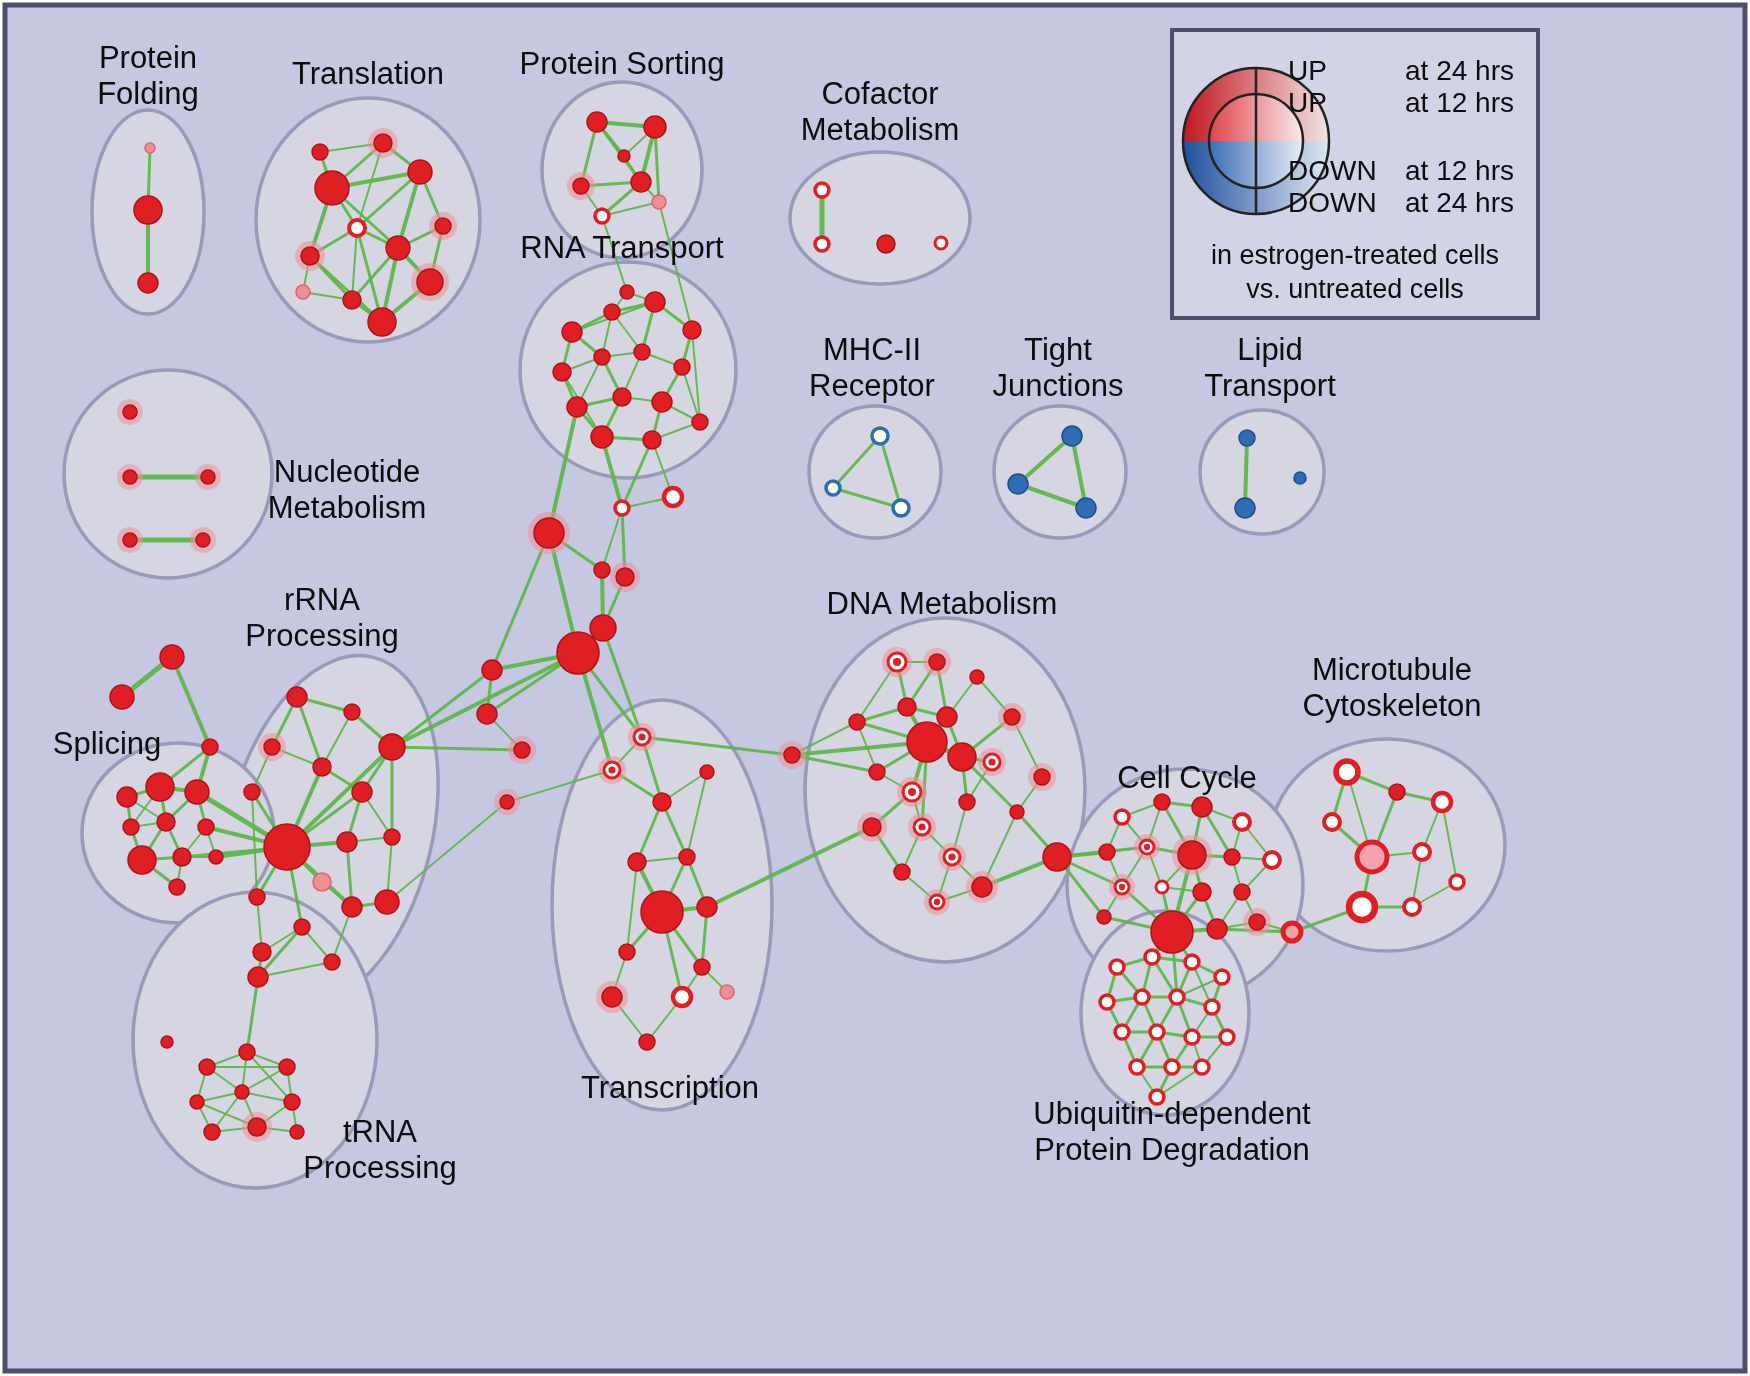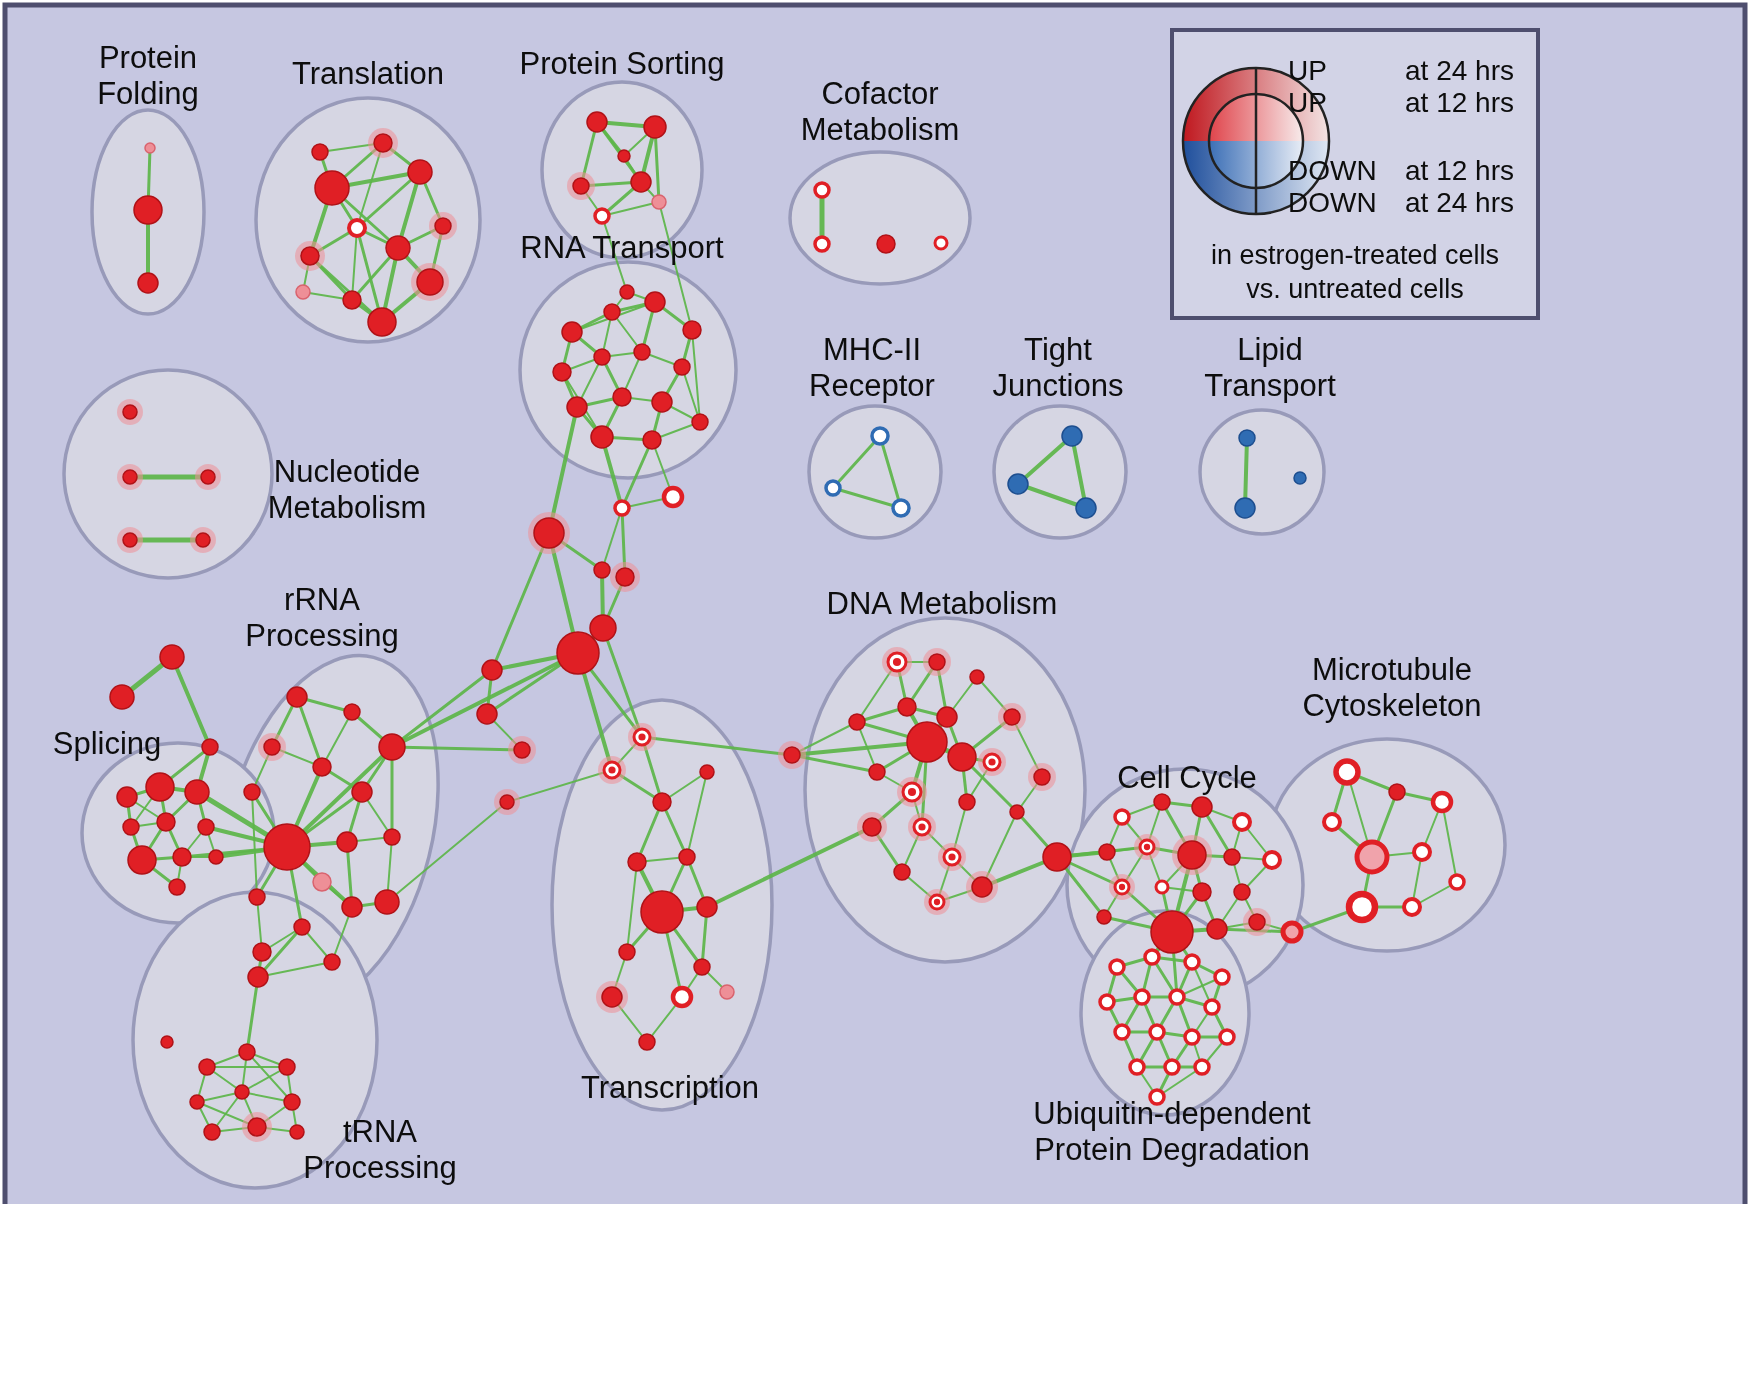--- a/index.html
+++ b/index.html
@@ -1,16 +1,16 @@
 <!DOCTYPE html>
 <html><head>
 <meta charset="utf-8">
 <style>
   html,body{margin:0;padding:0;background:#ffffff;}
-  #app{position:relative;width:1750px;height:1204px;font-family:"Liberation Sans",sans-serif;}
+  #app{position:relative;width:1750px;height:1376px;font-family:"Liberation Sans",sans-serif;}
   svg{display:block;}
   text{font-family:"Liberation Sans",sans-serif;}
 </style>
 </head>
 <body>
 
 <div id="app">
     <svg width="1750" height="1376" viewBox="0 0 1750 1376">
       <defs>
         <linearGradient id="gRedO" x1="0" y1="0" x2="1" y2="0">

